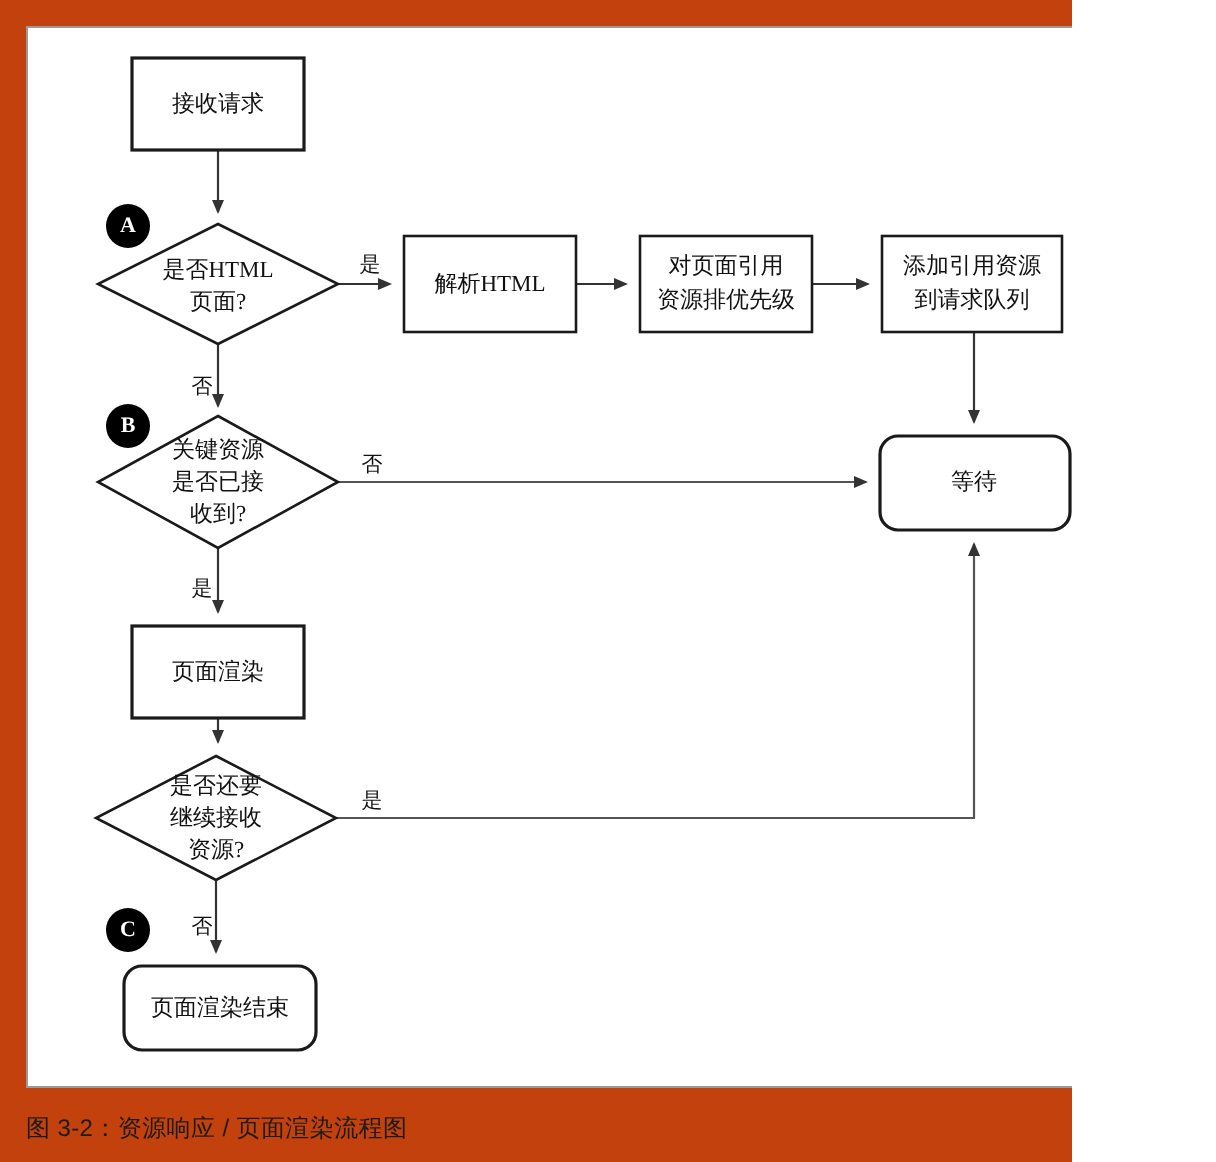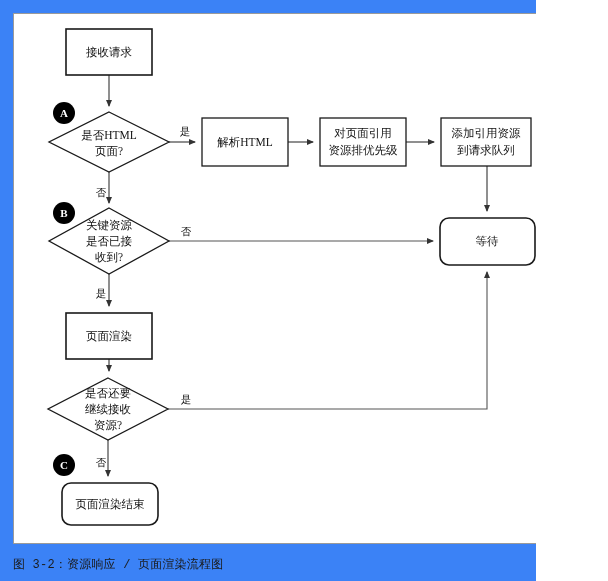--- a/index.html
+++ b/index.html
@@ -4,21 +4,21 @@
 <style>
   html, body {
     margin: 0;
     padding: 0;
     background: #ffffff;
   }
   #page {
     position: relative;
     width: 536px;
     height: 581px;
-    background: #3b82f6;
+    background: #c2410c;
     font-family: "Liberation Serif", "DejaVu Serif", serif;
     overflow: hidden;
   }
   #diagram-frame {
     position: absolute;
     left: 13px;
     top: 13px;
     width: 582px;
     height: 531px;
     border: 1px solid #9a9a9a;
@@ -70,21 +70,21 @@
     font-size: 11px;
     font-weight: bold;
     fill: #ffffff;
     text-anchor: middle;
     dominant-baseline: central;
   }
   #caption {
     position: absolute;
     left: 13px;
     top: 556px;
-    font-family: Liberation Mono, monospace;
+    font-family: Liberation Sans, sans-serif;
     font-size: 12px;
     color: #1b1b1b;
     letter-spacing: 0.2px;
     white-space: nowrap;
   }
 </style>
 </head>
 <body>
 
 <div id="page">

